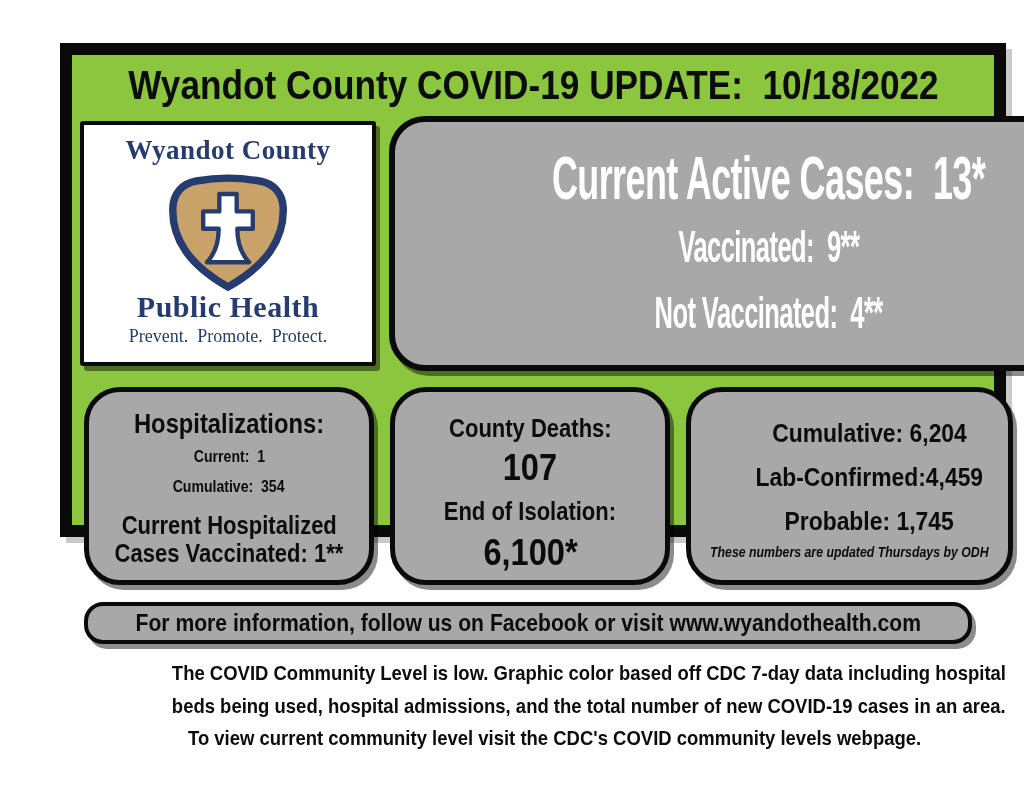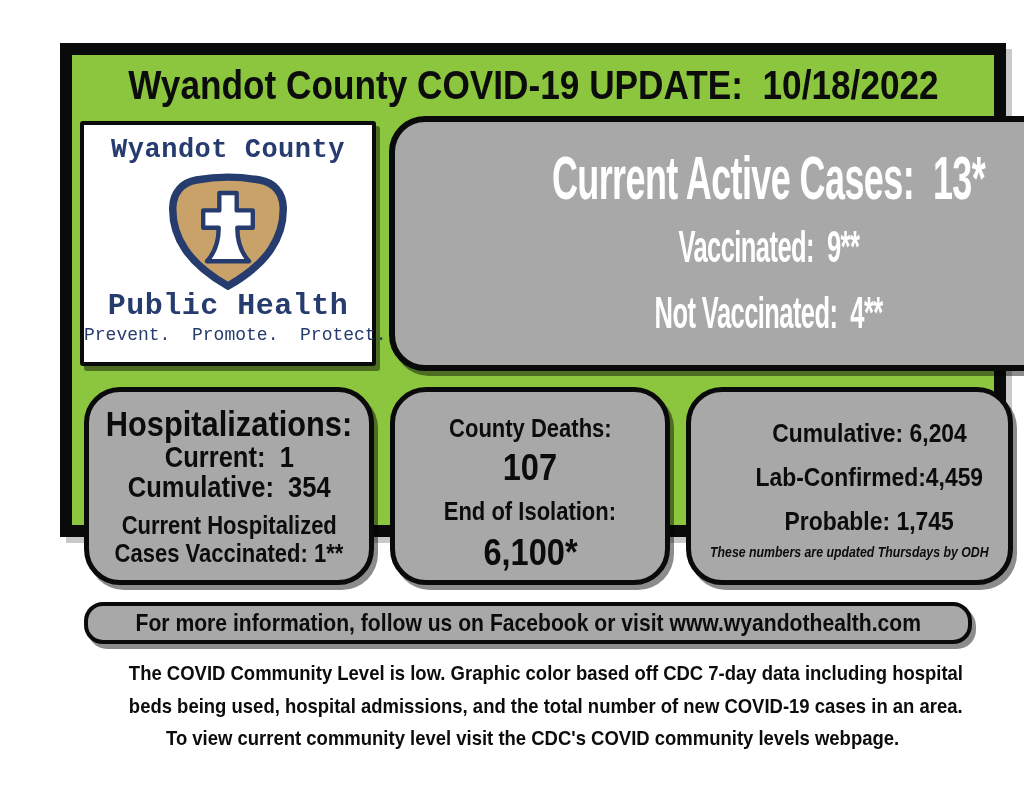--- a/index.html
+++ b/index.html
@@ -29,21 +29,21 @@
   }
   
   .sq1{display:inline-block;transform:scaleX(0.88);transform-origin:50% 50%;white-space:pre;}
   .sq3{display:inline-block;transform:scaleX(0.58);transform-origin:50% 50%;white-space:pre;letter-spacing:-1px;}
 
   .top-row{display:flex;margin:6px 22px 0 8px;gap:13px;height:255px;}
   .logo-box{
     width:296px;height:245px;box-sizing:border-box;flex:none;margin-top:5px;
     background:#fff;border:4px solid var(--frame-black);border-radius:3px;
     box-shadow:4px 5px 0 rgba(0,0,0,.45);
-    text-align:center;font-family:Liberation Mono, monospace;
+    text-align:center;font-family:Liberation Serif, serif;
     color:var(--logo-navy);
   }
   .logo-org{margin-top:10px;font-size:27px;font-weight:700;letter-spacing:0.5px;}
   .logo-shield{display:block;margin:2px auto 0 auto;}
   .logo-dept{font-size:30px;font-weight:700;margin-top:-2px;letter-spacing:0.5px;}
   .logo-tagline{font-size:18px;margin-top:2px;white-space:pre;}
 
   .gray-box{
     background:var(--panel-gray);box-sizing:border-box;
     border:5px solid var(--frame-black);border-radius:36px;
@@ -59,39 +59,39 @@
   .active-line3{font-size:44px;font-weight:700;line-height:52px;margin-top:14px;}
 
   .mid-row{display:flex;margin:16px 22px 0 12px;gap:16px;height:198px;}
   .mid-box{
     display:flex;flex-direction:column;align-items:center;justify-content:center;
     color:#0c0c0c;text-align:center;font-weight:700;
   }
   .box-hosp{width:290px;flex:none;}
   .box-deaths{width:280px;flex:none;}
   .box-cases{flex:1;}
-  .hosp-heading{font-size:35px;line-height:36px;}
-  .hosp-line{font-size:29px;line-height:30px;}
+  .hosp-heading{font-size:27px;line-height:36px;}
+  .hosp-line{font-size:16px;line-height:30px;}
   .hosp-vax{font-size:25px;line-height:28px;}
   .hosp-vax.first{margin-top:9px;}
   .deaths-heading{font-size:25px;line-height:34px;margin-top:14px;}
   .deaths-value{font-size:37px;line-height:46px;}
   .iso-heading{font-size:25px;line-height:40px;}
   .iso-value{font-size:37px;line-height:44px;}
   .cases-line{font-size:26px;line-height:44px;margin-left:40px;}
   .cases-footnote{font-size:14px;line-height:18px;font-style:italic;}
 
   .info-bar{
     margin:17px 22px 0 12px;height:42px;border-width:4px;border-radius:19px;
     display:flex;align-items:center;justify-content:center;
     color:#0c0c0c;font-weight:700;font-size:24px;
   }
   .footer{
     margin-top:13px;text-align:center;color:#0c0c0c;font-weight:700;
-    font-size:21px;line-height:32.5px;
+    font-size:21px;line-height:32.5px;margin-left:43px;
   }
   svg .shield-body{fill:var(--logo-tan);stroke:var(--logo-navy);}
   svg .shield-cross{fill:#ffffff;stroke:var(--logo-navy);}
 </style>
 </head>
 <body>
 
 <div class="frame">
 
   <div class="title"><span class="sq1">Wyandot County COVID-19 UPDATE:  10/18/2022</span></div>

